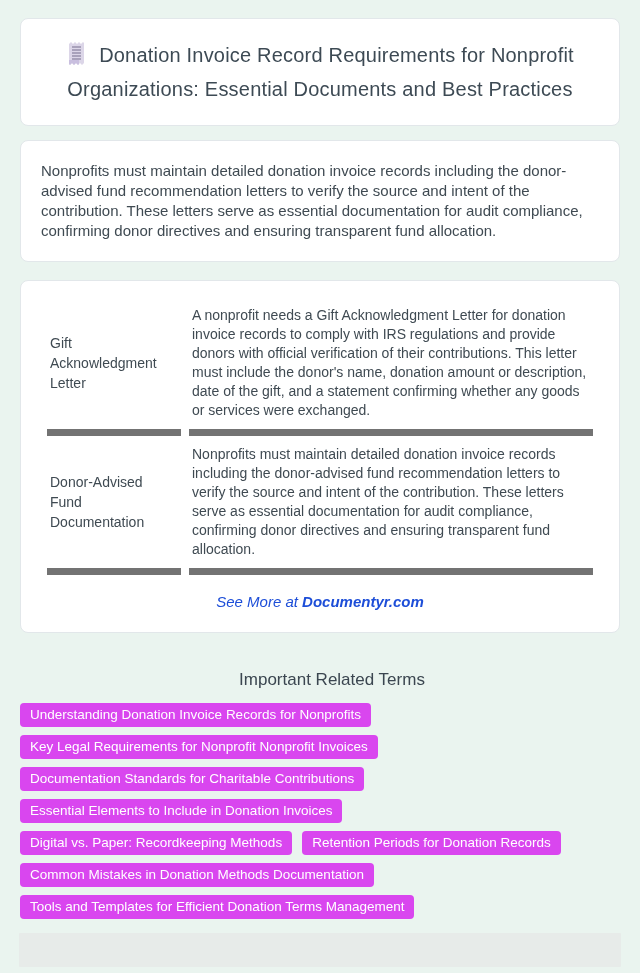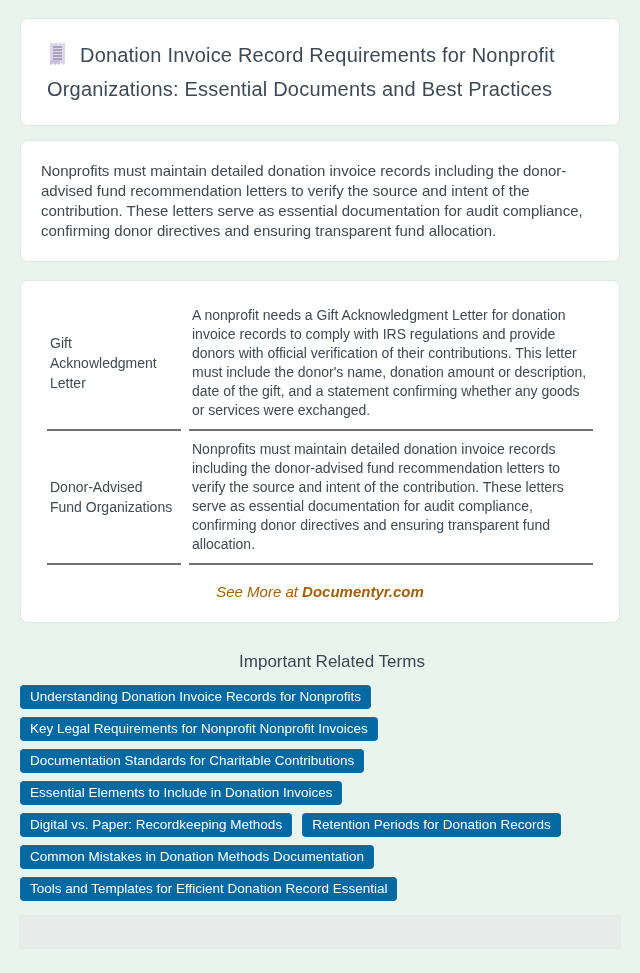--- a/index.html
+++ b/index.html
@@ -11,54 +11,54 @@
     overflow: hidden;
   }
   .card {
     background: #ffffff;
     border: 1px solid #e2e7ea;
     border-radius: 8px;
     margin: 0 20px;
     box-sizing: border-box;
   }
   
-  .header-card { margin-top: 18px; padding: 21px 26px; }
+  .header-card { margin-top: 18px; padding: 21px 26px; text-align: center; }
   .title {
     margin: 0; font-size: 20px; line-height: 29px; font-weight: 400;
     color: #3d4a54; letter-spacing: 0.2px;
   }
   .receipt { display: inline-block; vertical-align: -5px; margin-right: 12px; }
   
   .intro-card { margin-top: 14px; padding: 20px; font-size: 15px; line-height: 20px; color: #3f4a52; }
   
   .table-card { margin-top: 18px; padding: 16px 18px 14px; }
   table.terms-table { width: 100%; border-collapse: separate; border-spacing: 8px 0; }
   .terms-table td {
-    border-bottom: 2px solid #737373;
+    border-bottom: 7px solid #737373;
     vertical-align: middle;
     padding: 9px 3px;
     font-size: 14px; line-height: 19px; color: #3f4a52;
   }
   .terms-table td.term-name { width: 128px; line-height: 20px; }
   .see-more {
     text-align: center; font-style: italic; font-size: 15px;
-    margin: 18px 0 8px; color: #a16207;
+    margin: 18px 0 8px; color: #1d4ed8;
   }
   .see-more .brand { font-weight: 700; }
   
   .related-heading {
     text-align: center; font-size: 17px; font-weight: 400;
-    color: #3b4650; margin: 29px 0 13px; padding-left: 24px;
+    color: #3b4650; margin: 37px 0 13px; padding-left: 24px;
   }
   .pills {
     margin: 0 20px; display: flex; flex-wrap: wrap;
     gap: 8px 10px; align-content: flex-start;
   }
   .pill {
-    background: #0369a1; color: #ffffff;
+    background: #d946ef; color: #ffffff;
     font-size: 13.5px; line-height: 17px;
     padding: 3px 10px 4px; border-radius: 4px;
     white-space: nowrap; cursor: pointer;
   }
   
   .footer-bar {
     margin: 14px 19px 0; height: 34px; line-height: 34px;
     background: #e7ebe9; text-align: right;
     padding-right: 13px; box-sizing: border-box;
     font-size: 13.5px; color: #454e54; border-radius: 1px;
@@ -90,21 +90,21 @@
 </div>
 
 <div class="card table-card">
   <table class="terms-table">
     <tbody>
       <tr>
         <td class="term-name">Gift Acknowledgment Letter</td>
         <td class="term-desc">A nonprofit needs a Gift Acknowledgment Letter for donation invoice records to comply with IRS regulations and provide donors with official verification of their contributions. This letter must include the donor's name, donation amount or description, date of the gift, and a statement confirming whether any goods or services were exchanged.</td>
       </tr>
       <tr>
-        <td class="term-name">Donor-Advised Fund Organizations</td>
+        <td class="term-name">Donor-Advised Fund Documentation</td>
         <td class="term-desc">Nonprofits must maintain detailed donation invoice records including the donor-advised fund recommendation letters to verify the source and intent of the contribution. These letters serve as essential documentation for audit compliance, confirming donor directives and ensuring transparent fund allocation.</td>
       </tr>
     </tbody>
   </table>
   <div class="see-more">
     <span>See More at </span><span class="brand">Documentyr.com</span>
   </div>
 </div>
 
 <div class="related-heading">Important Related Terms</div>
@@ -120,18 +120,18 @@
     <span class="pill">Essential Elements to Include in Donation Invoices</span>
 
 
 
     <span class="pill">Digital vs. Paper: Recordkeeping Methods</span>
 
     <span class="pill">Retention Periods for Donation Records</span>
 
     <span class="pill">Common Mistakes in Donation Methods Documentation</span>
 
-    <span class="pill">Tools and Templates for Efficient Donation Record Essential</span>
+    <span class="pill">Tools and Templates for Efficient Donation Terms Management</span>
   </div>
 
 <div class="footer-bar">
   
 </div>
 
 </body></html>

